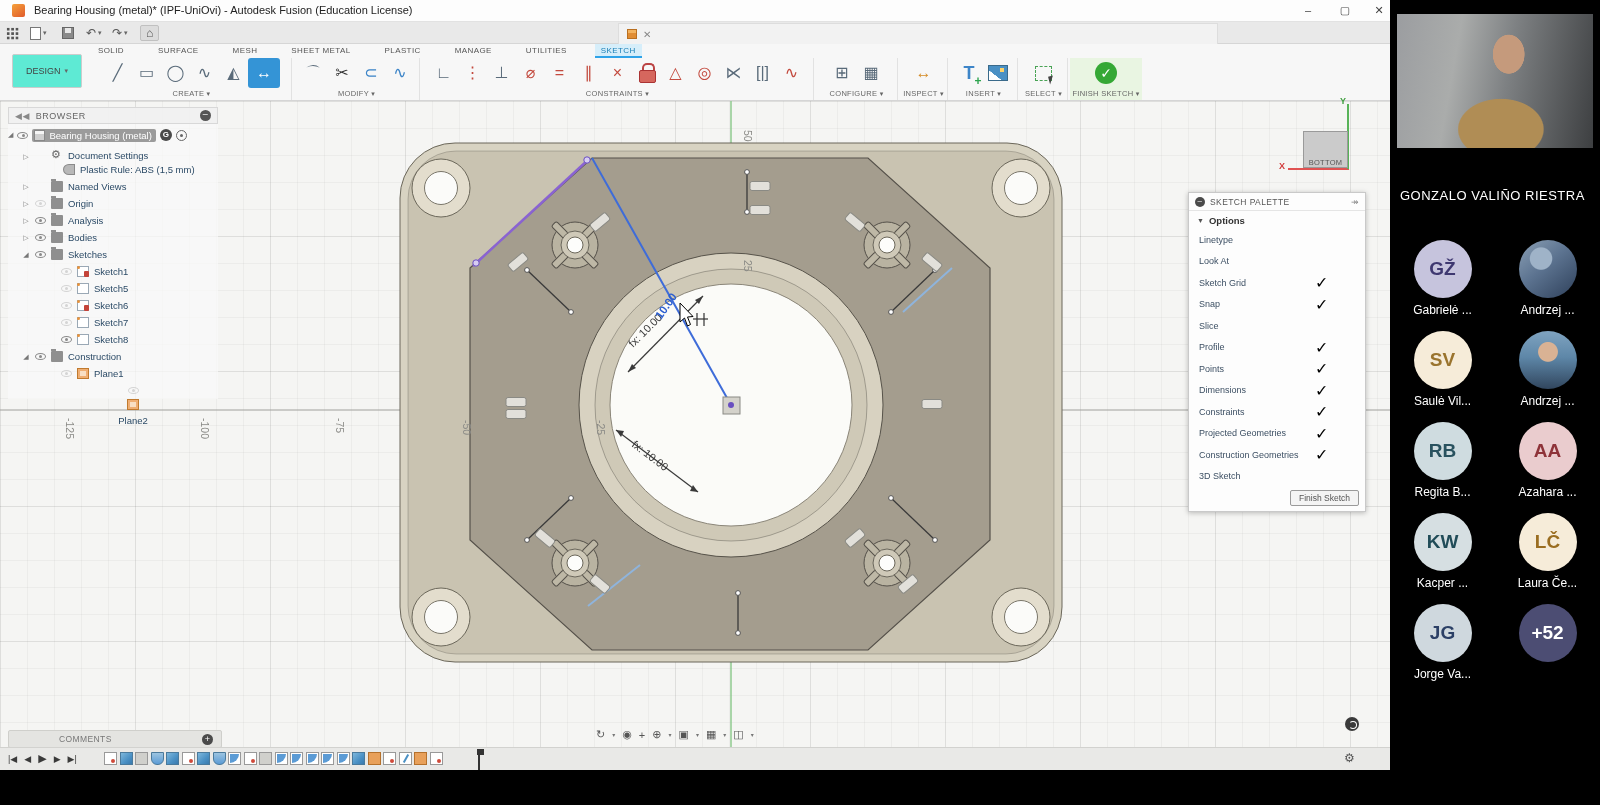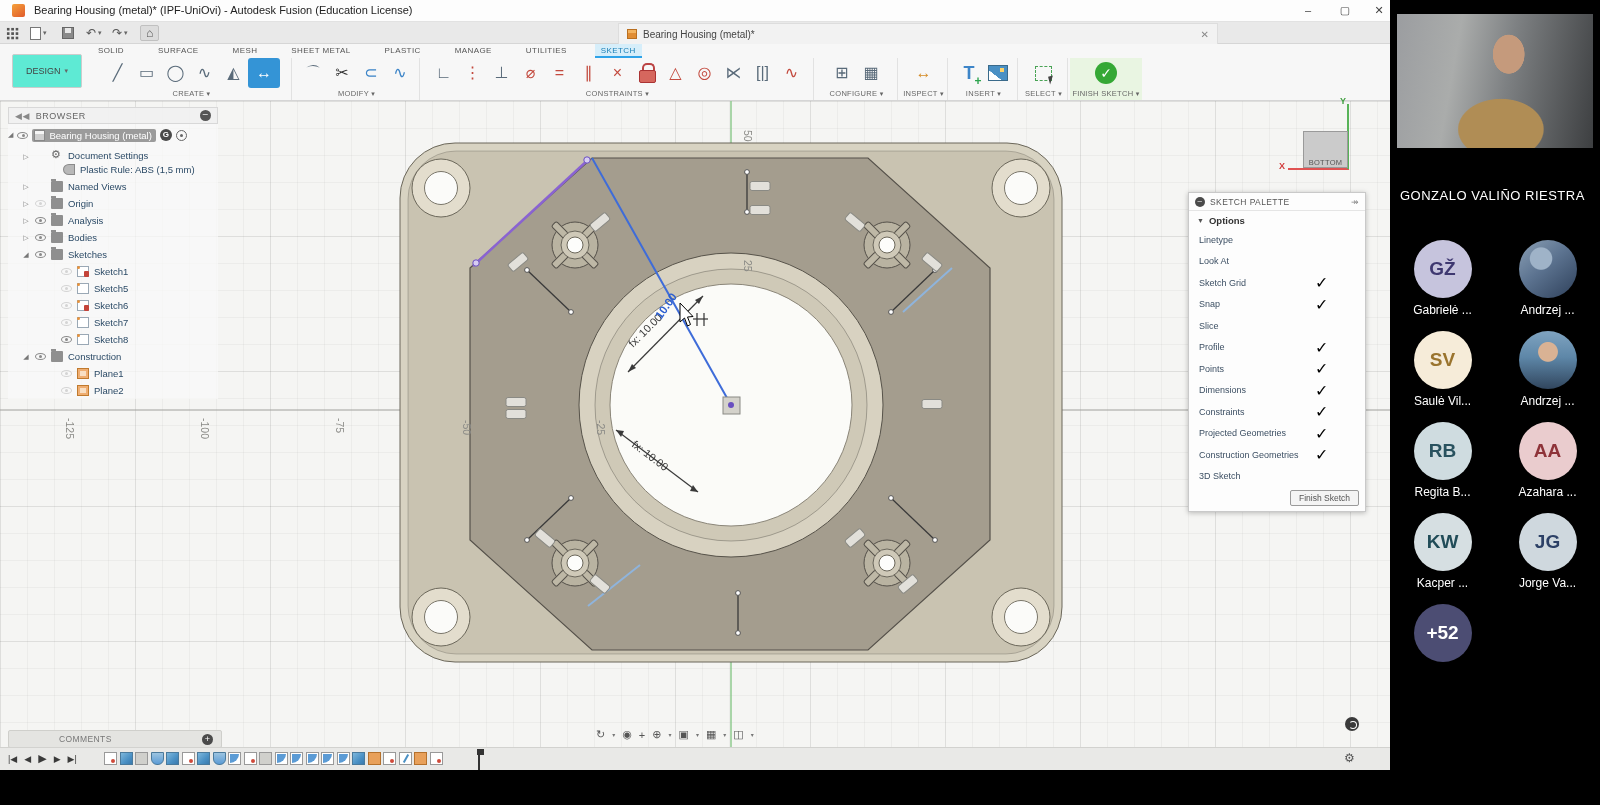--- a/index.html
+++ b/index.html
@@ -191,21 +191,20 @@
       <span class="top-circle tc-job">↻</span>
       <span class="top-circle tc-clock">◷</span>
       <span class="top-circle tc-bell">
           <span class="bell-shape"></span>
         </span>
       <span class="top-circle tc-help">?</span>
       <span class="top-circle tc-avatar">GV</span>
     </div>
     <div class="doc-tab">
       <span class="doc-cube"></span>
-      <span class="doc-tab-label">Bearing Housing (metal)*</span>
       <span class="doc-close">✕</span>
     </div>
 
     <div class="ribbon">
       <div class="design-btn">
         <span>DESIGN</span>
           <span class="caret">▾</span>
       </div>
       <div class="rtabs">
 
@@ -609,21 +608,21 @@
             <span class="lbl">Construction</span>
           </div>
 
           <div class="brow" style="padding-left: 40px;">
             <span class="arr"></span>
             <span class="eye eye-dim"></span>
             <span class="bicon i-plane"></span>
             <span class="lbl">Plane1</span>
           </div>
 
-          <div class="brow" style="padding-left: 40px;">
+          <div class="brow" style="padding-left: 40px; flex-direction: column;">
             <span class="arr"></span>
             <span class="eye eye-dim"></span>
             <span class="bicon i-plane"></span>
             <span class="lbl">Plane2</span>
           </div>
         </div>
     </div>
 
     <div class="palette">
       <div class="pal-hd">
@@ -805,20 +804,26 @@
 
 
 
         <div class="pcell">
           <span class="pavatar" style="background: rgb(214, 223, 226); color: rgb(33, 76, 88);">
             <i style="font-style:normal">KW</i>
           </span>
           <span class="pname">Kacper ...</span>
         </div>
 
+        <div class="pcell">
+          <span class="pavatar" style="background: rgb(246, 236, 217); color: rgb(154, 109, 32);">
+            <i style="font-style:normal">LČ</i>
+          </span>
+          <span class="pname">Laura Če...</span>
+        </div>
 
         <div class="pcell">
           <span class="pavatar" style="background: rgb(207, 216, 222); color: rgb(44, 64, 102);">
             <i style="font-style:normal">JG</i>
           </span>
           <span class="pname">Jorge Va...</span>
         </div>
 
         <div class="pcell">
           <span class="pavatar" style="background: rgb(76, 77, 115); color: rgb(255, 255, 255);">

